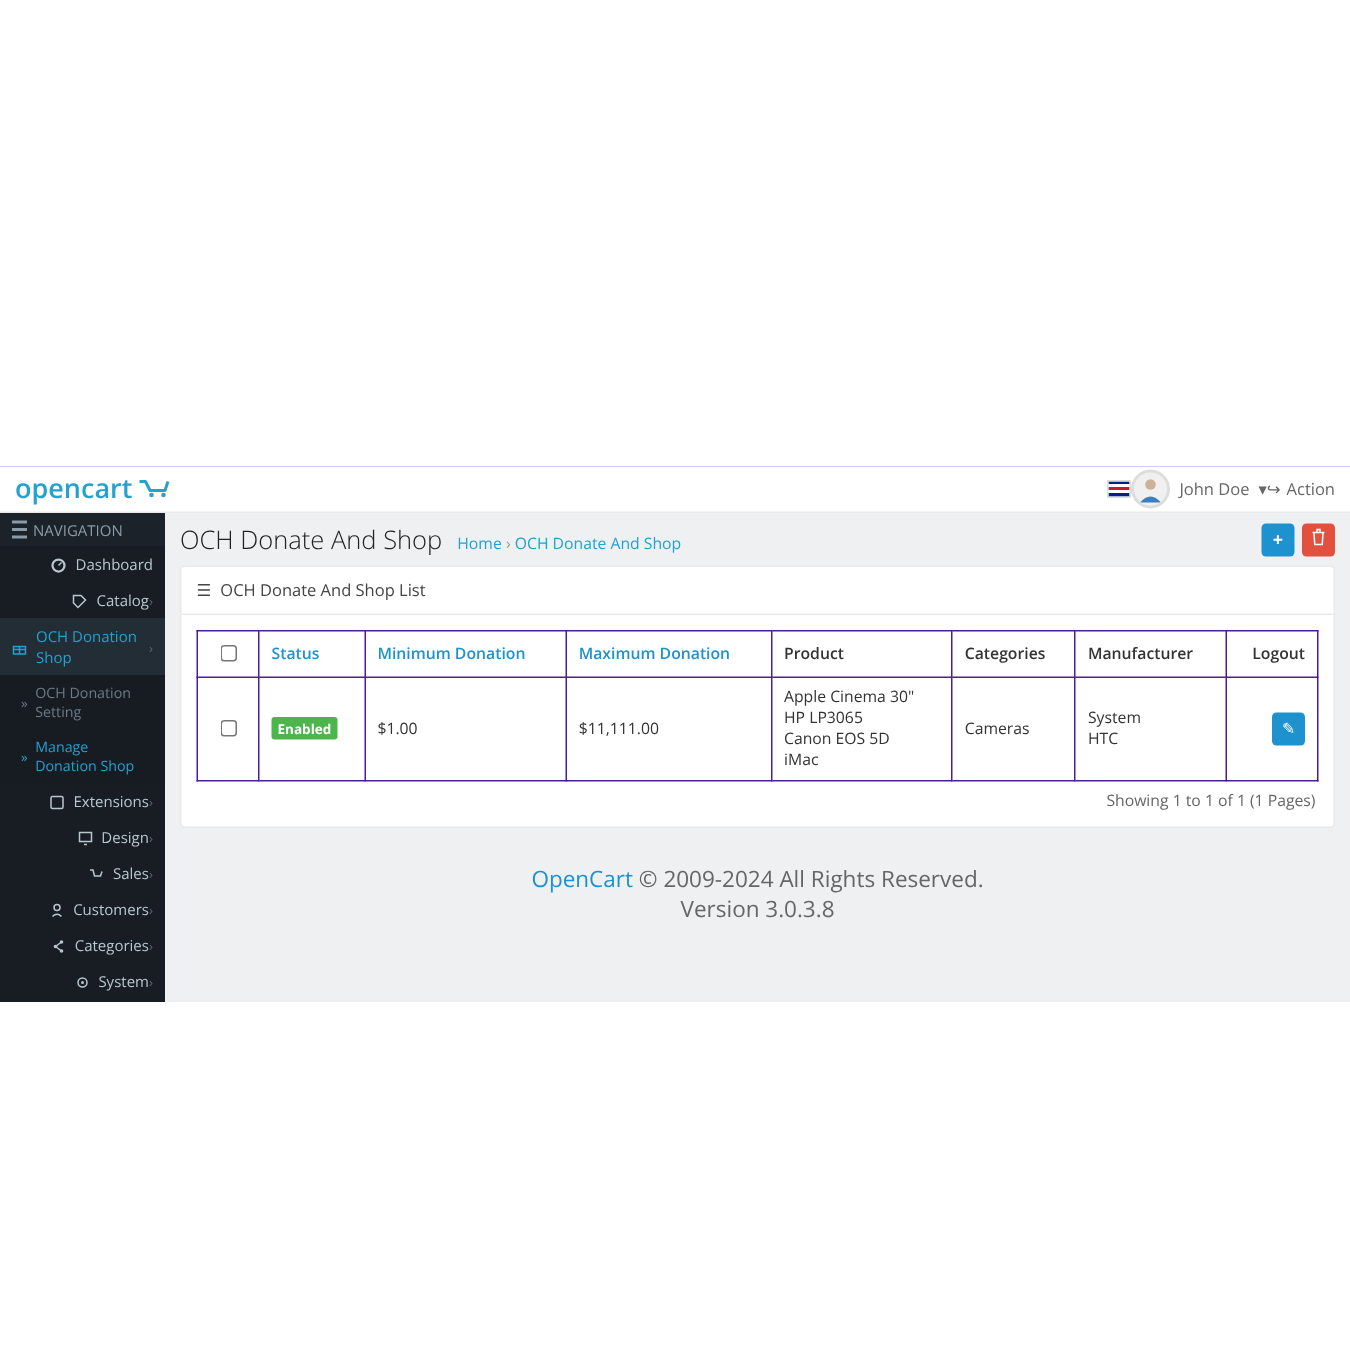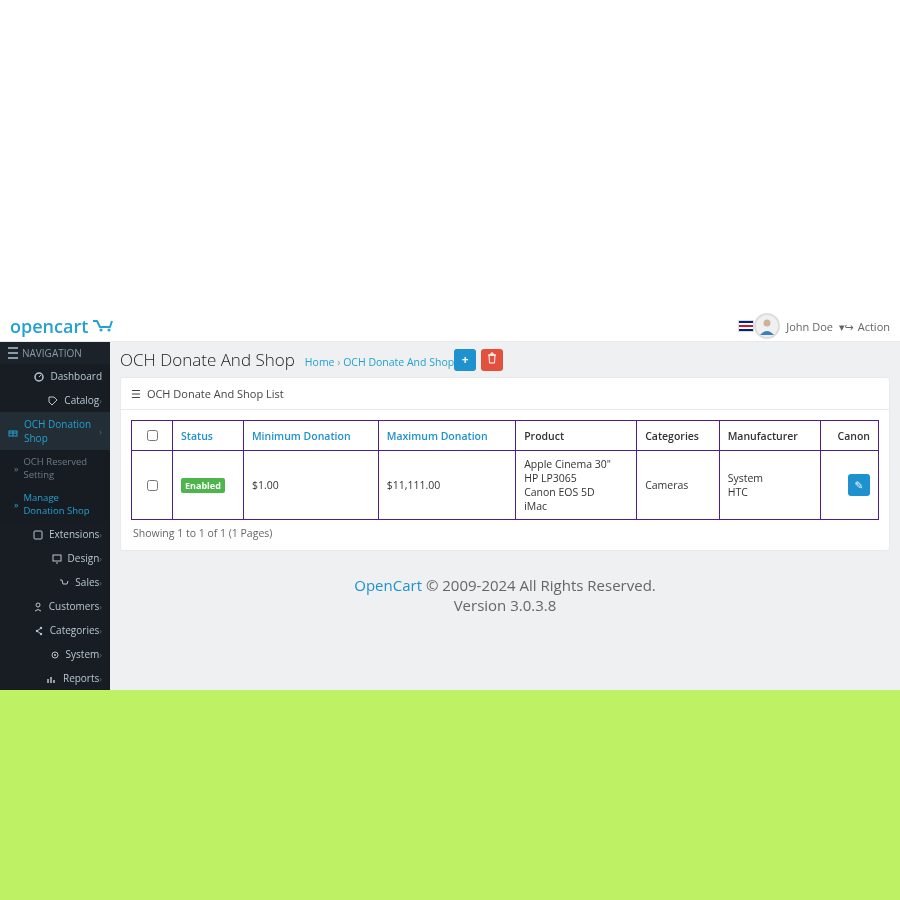--- a/index.html
+++ b/index.html
@@ -1,17 +1,17 @@
 <!DOCTYPE html>
 <html><head>
 <meta charset="utf-8">
 <style>
 html,body{margin:0;padding:0;font-family:"Open Sans","Helvetica Neue",Helvetica,Arial,sans-serif;font-size:12px;color:#333;background:#fff}
 a{color:#1e91cf;text-decoration:none}
-.page{width:900px;height:900px;background:#bef264;position:relative;overflow:hidden}
+.page{width:900px;height:668px;background:#6d28d9;position:relative;overflow:hidden}
 .whitespace-top{height:311px;background:#fff}
 .header{height:30px;background:#fff;display:flex;align-items:center;justify-content:space-between;padding:0 10px;border-bottom:1px solid #e9e9e9}
 .logo-wrap{display:flex;align-items:center}
 .logo-text{font-weight:600;font-size:18px;color:#23a1d1;letter-spacing:0}
 .logo-cart{margin-left:4px;display:inline-flex}
 .header-right{display:flex;align-items:center;gap:0;font-size:11px;color:#666}
 .flag{width:14px;height:10px;display:inline-block;background:linear-gradient(to bottom,#00247d 0 20%,#fff 20% 40%,#cf142b 40% 60%,#fff 60% 80%,#00247d 80% 100%);border:1px solid #ddd}
 .avatar{width:22px;height:22px;border-radius:50%;background:#f0f0f0;border:2px solid #ddd;display:inline-flex;align-items:center;justify-content:center;overflow:hidden}
 .user-chip{display:flex;align-items:center;gap:6px;color:#666}
 .logout{display:flex;align-items:center;gap:4px;color:#666}
@@ -23,41 +23,41 @@
 .side-item{padding:5px 8px;display:flex;align-items:center;justify-content:flex-end;cursor:pointer;font-size:10px}
 .side-item .left{display:flex;align-items:center;gap:6px}
 .side-item .chev{color:#596673;font-size:9px}
 .side-item.active{background:#222d35;color:#23a1d1}
 .side-sub{background:#171c22}
 .side-sub .sub-item{padding:5px 8px 5px 14px;font-size:9.5px;color:#6d7a85;display:flex;align-items:center;gap:5px;cursor:pointer}
 .side-sub .sub-item.active{color:#23a1d1}
 .side-sub .sub-item .raquo{font-size:9px}
 .ico{width:10px;height:10px;display:inline-block}
 .main{flex:1;background:#eef0f2}
-.page-head{display:flex;align-items:center;justify-content:flex-start;padding:6px 10px;background:#eef0f2}
+.page-head{display:flex;align-items:center;justify-content:space-between;padding:6px 10px;background:#eef0f2}
 .page-head-left{display:flex;align-items:baseline;gap:10px}
 .page-title{font-size:17px;font-weight:300;color:#222}
 .breadcrumb{font-size:10.5px;color:#999}
 .breadcrumb a{color:#23a1d1}
 .btns{display:flex;gap:5px}
 .btn{height:22px;width:22px;border-radius:3px;display:flex;align-items:center;justify-content:center;color:#fff;cursor:pointer;font-weight:bold}
 .btn-prim{background:#1e91cf}
 .btn-danger{background:#e3503e}
 .panel{margin:0 10px 10px;background:#fff;border:1px solid #e9e9e9;border-radius:3px}
 .panel-head{padding:8px 10px;border-bottom:1px solid #e9e9e9;font-size:11px;color:#444;display:flex;align-items:center;gap:6px}
 .panel-body{padding:10px}
 table{width:100%;border-collapse:collapse;font-size:10.5px}
 th,td{border:1px solid #4c1d95;padding:6px 8px;vertical-align:middle}
 th{background:#fff;font-weight:600;color:#1e91cf;text-align:left}
 th.plain{color:#333;font-weight:600}
 th.action,td.action{text-align:right}
 .chk{width:11px;height:11px}
 .badge-en{background:#4cb64c;color:#fff;padding:1px 4px;border-radius:2px;font-size:9px;font-weight:bold}
 .edit-btn{background:#1e91cf;color:#fff;width:22px;height:22px;border-radius:3px;display:inline-flex;align-items:center;justify-content:center;cursor:pointer}
-.pager-text{font-size:10.5px;color:#666;padding:6px 2px 0}
+.pager-text{text-align:right;font-size:10.5px;color:#666;padding:6px 2px 0}
 .footer{text-align:center;font-size:15px;color:#666;padding:14px 0}
 .footer a{color:#1e91cf}
 </style>
 </head>
 <body>
 
 <div class="page">
   <div class="whitespace-top"></div>
 
   <div class="header">
@@ -121,21 +121,21 @@
                 <rect x="1" y="4" width="8" height="5" fill="none" stroke="#23a1d1"></rect>
                 <path d="M5 4 L5 9 M1 6 L9 6" stroke="#23a1d1"></path>
               </svg></span>
             <span>OCH Donation Shop</span>
           </span>
         <span class="chev">›</span>
       </div>
       <div class="side-sub">
         <div class="sub-item">
             <span class="raquo">»</span>
-            <span>OCH Reserved Setting</span>
+            <span>OCH Donation Setting</span>
           </div>
         <div class="sub-item active">
             <span class="raquo">»</span>
             <span>Manage Donation Shop</span>
           </div>
       </div>
       <div class="side-item">
         <span class="left">
             <span class="ico"><svg width="10" height="10">
                 <rect x="1" y="1" width="8" height="8" rx="1" fill="none" stroke="#b8c7ce"></rect>
@@ -237,21 +237,21 @@
           <table>
             <thead>
               <tr>
                 <th class="plain" style="width:24px;text-align:center"><input type="checkbox" class="chk" style=""></th>
                 <th><a>Status</a></th>
                 <th><a>Minimum Donation</a></th>
                 <th><a>Maximum Donation</a></th>
                 <th class="plain">Product</th>
                 <th class="plain">Categories</th>
                 <th class="plain">Manufacturer</th>
-                <th class="plain action">Canon</th>
+                <th class="plain action">Logout</th>
               </tr>
             </thead>
             <tbody>
               <tr>
                 <td style="text-align:center"><input type="checkbox" class="chk" style=""></td>
                 <td><span class="badge-en">Enabled</span></td>
                 <td>$1.00</td>
                 <td>$11,111.00</td>
                 <td>
                   <div>Apple Cinema 30"</div>

